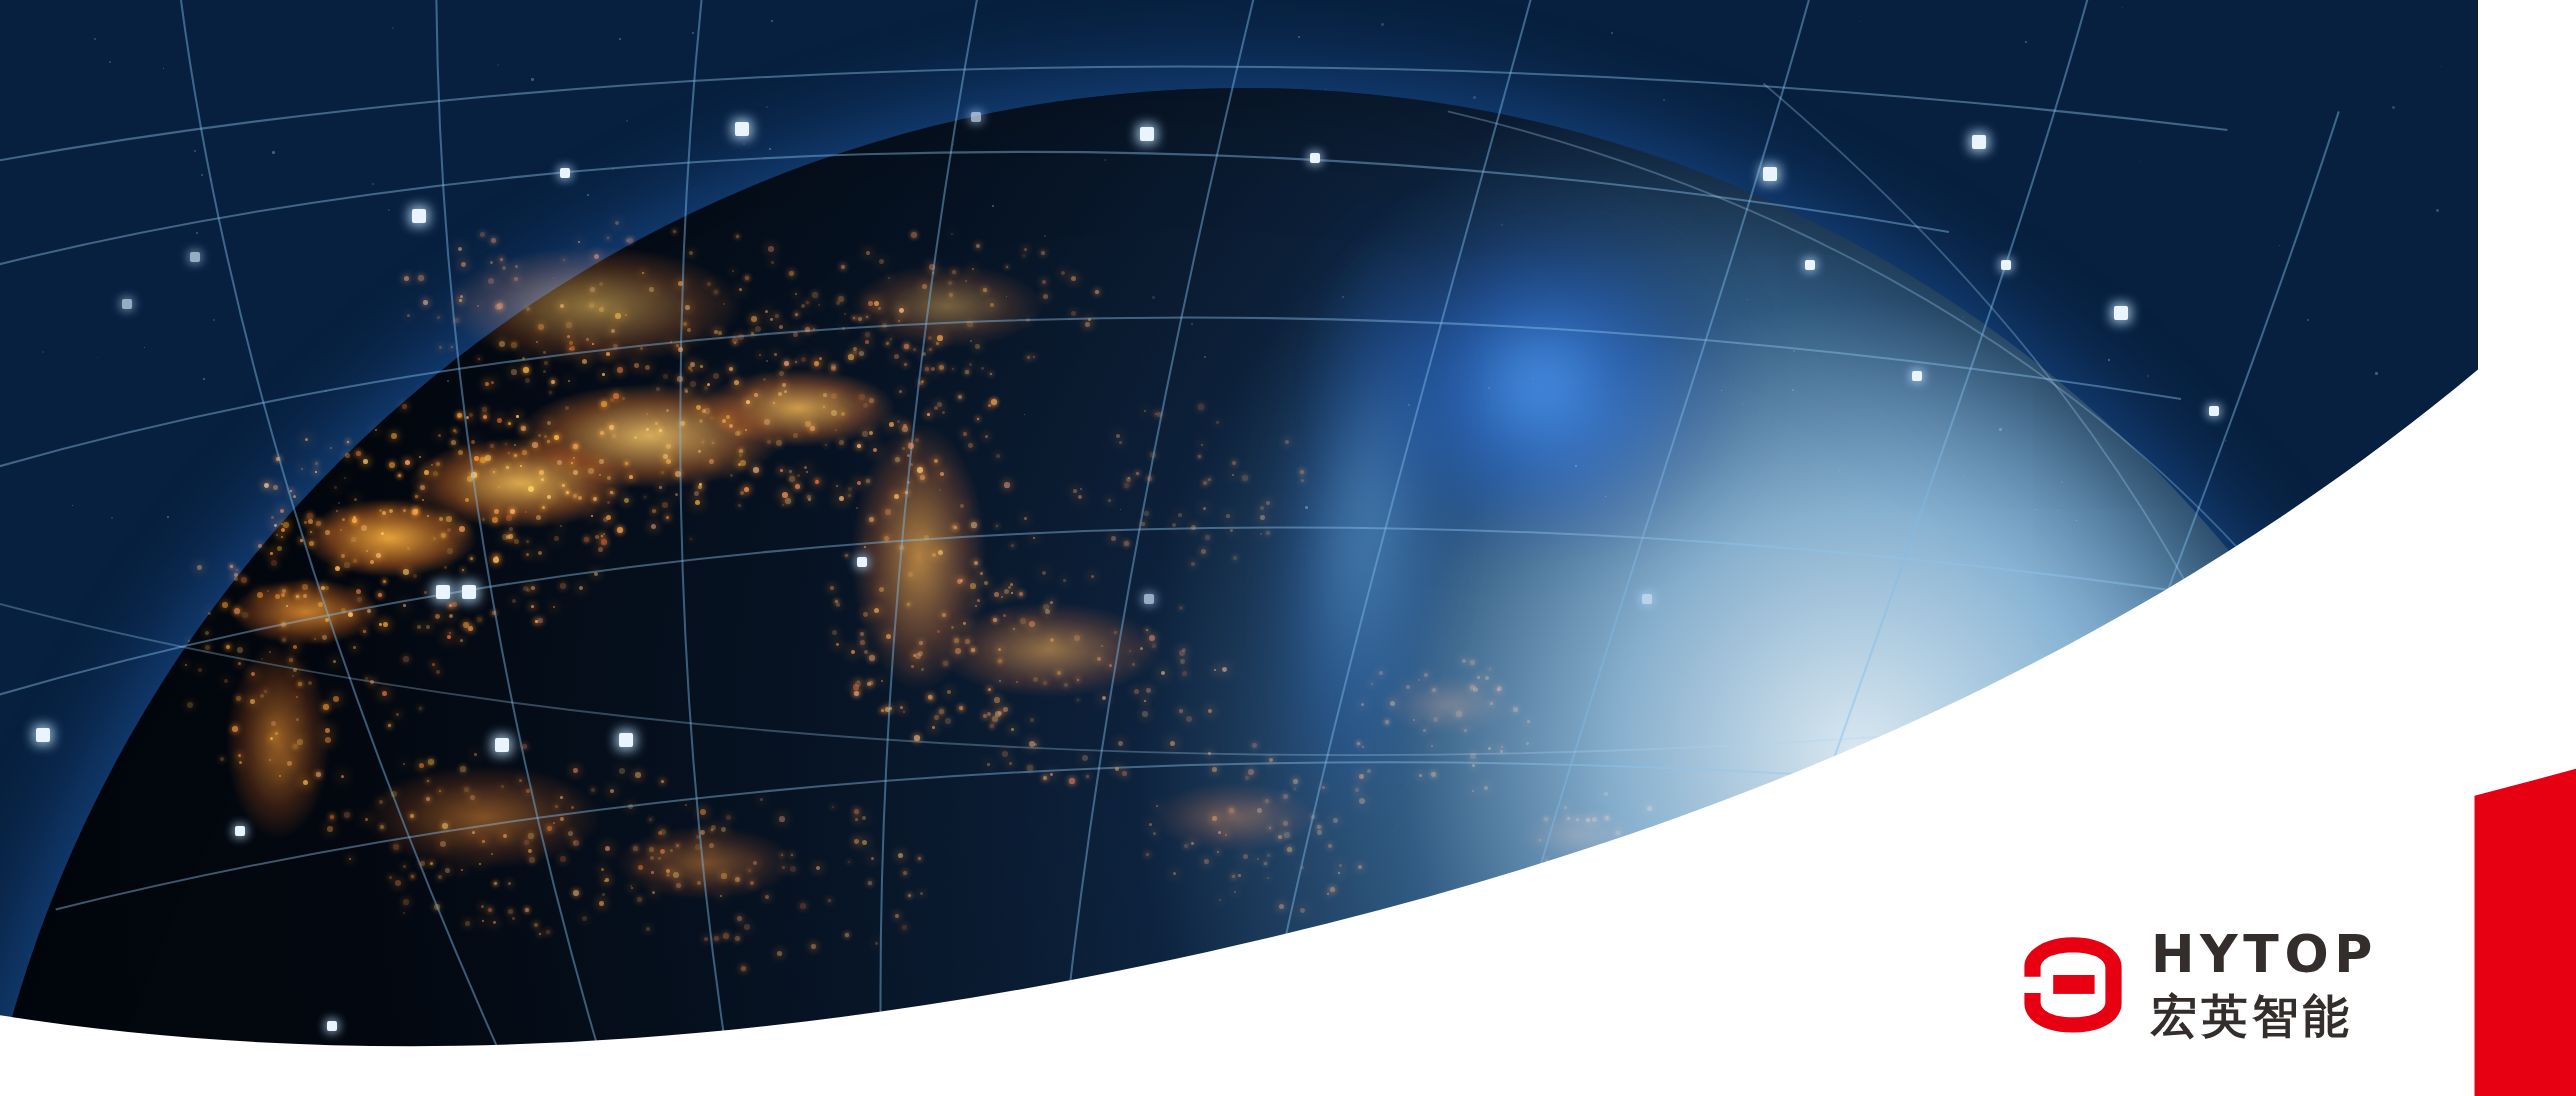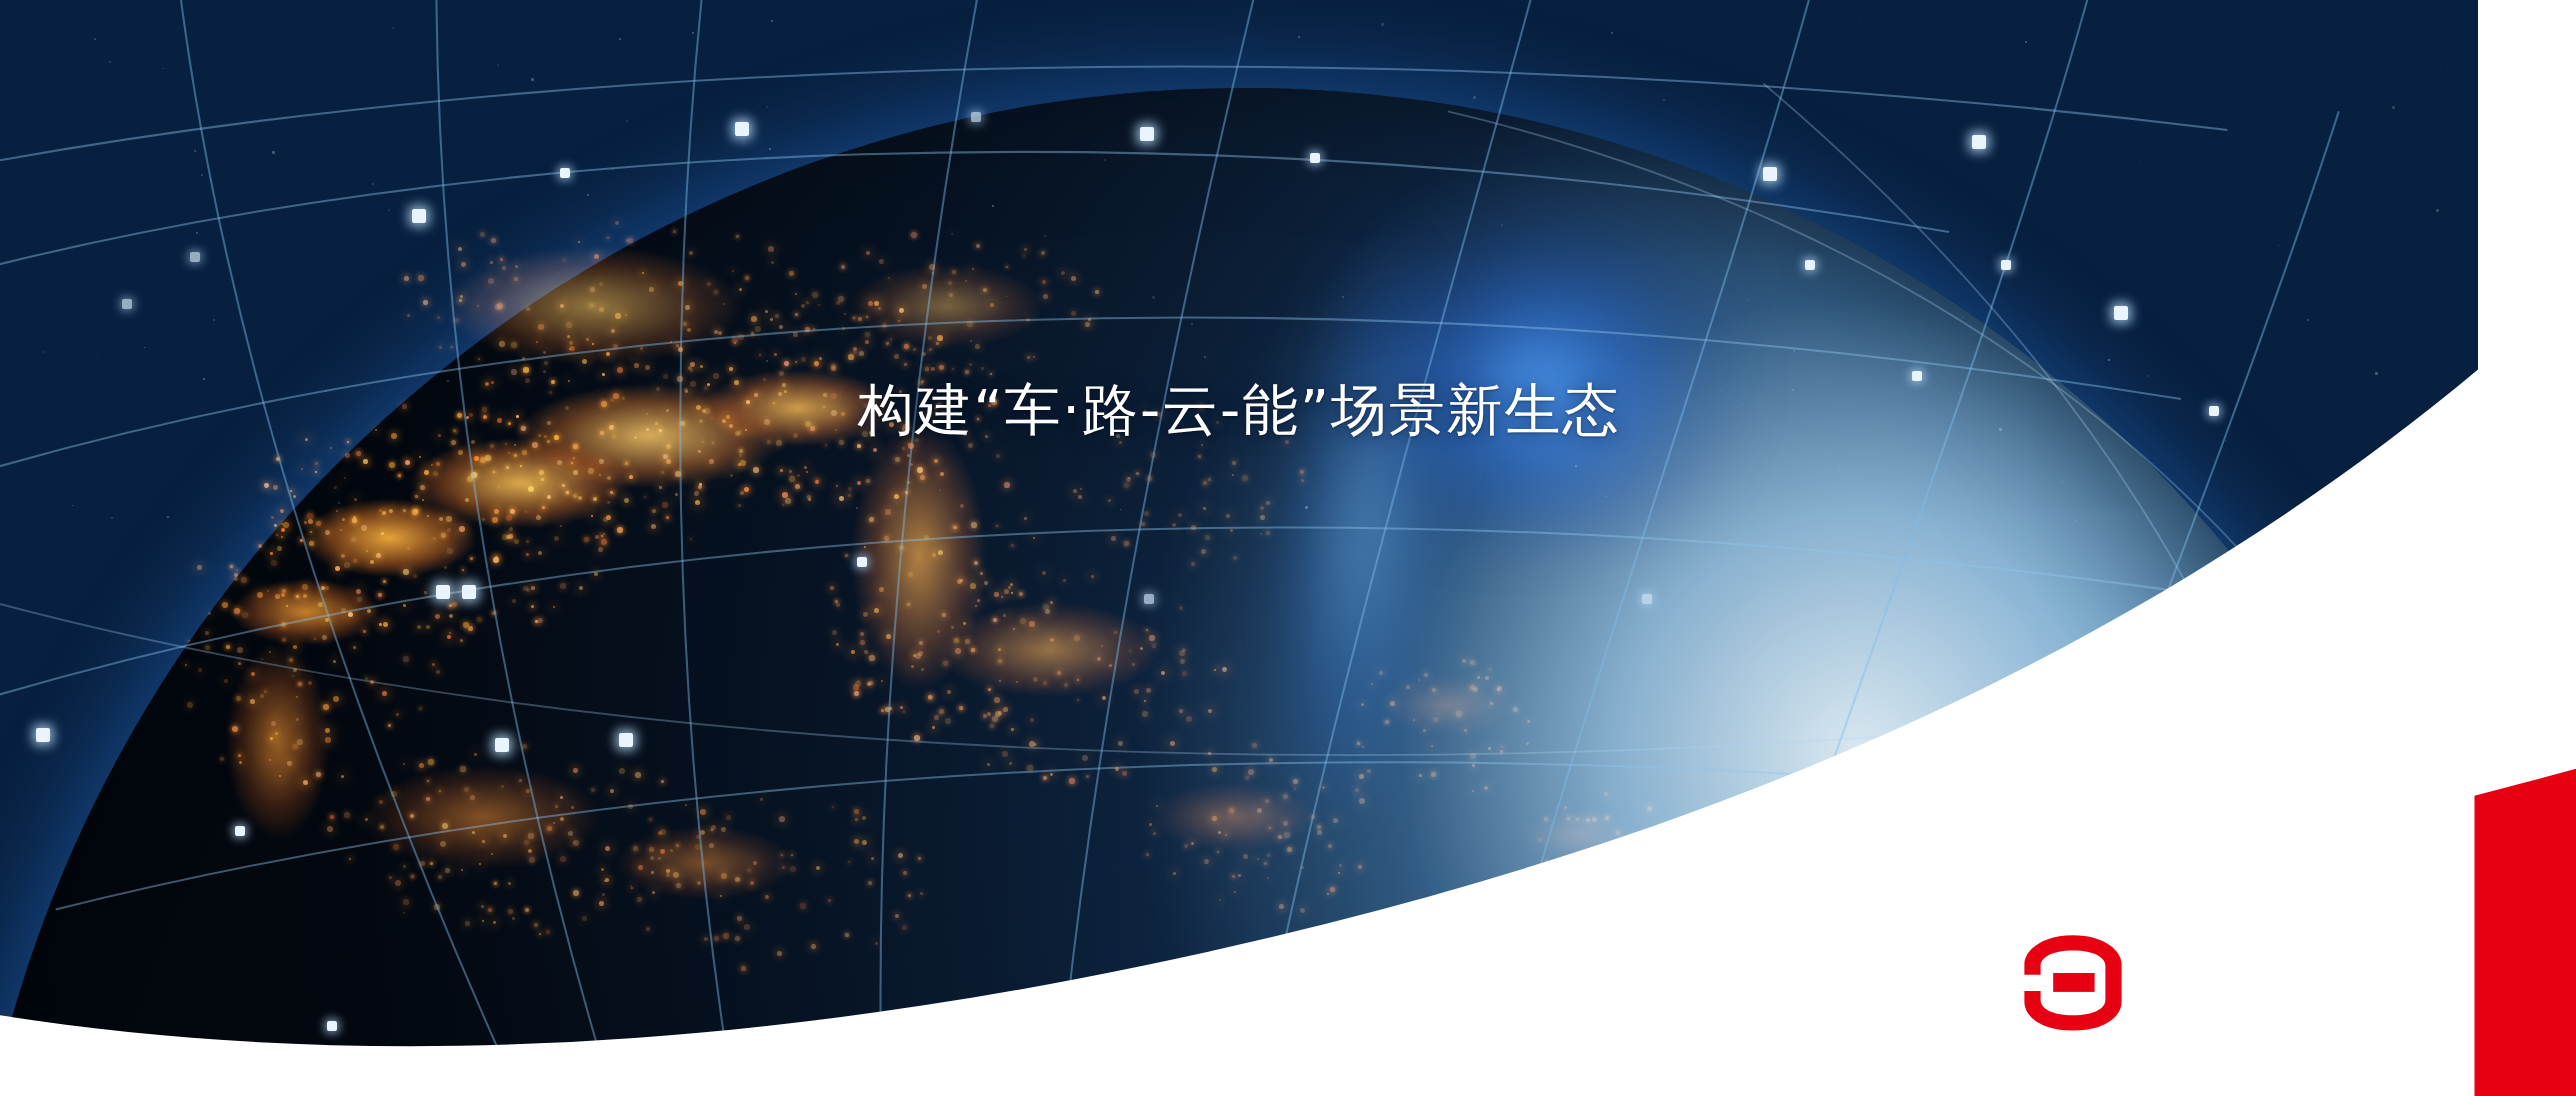--- a/index.html
+++ b/index.html
@@ -1475,21 +1475,20 @@
       <span class="node sm" style="left:857px;  top:557px;"></span>
       <span class="node" style="left:1344px; top:968px;"></span>
       <span class="node" style="left:1561px; top:960px;"></span>
       <span class="node sm" style="left:88px;   top:1044px;"></span>
       <span class="node sm" style="left:327px;  top:1021px;"></span>
       <span class="node sm dim" style="left:1144px; top:594px;"></span>
       <span class="node sm dim" style="left:1642px; top:594px;"></span>
     </div>
 
     <div id="headline">
-      <div id="subtitle">构建“车·路-云-能”场景新生态</div>
     </div>
 
     <svg id="swoosh" viewBox="0 0 2670 1182" preserveAspectRatio="none">
       <path d="M0,1094 C 420,1160 900,1128 1430,995 C 1900,877 2320,690 2670,398 L2670,1182 L0,1182 Z" fill="#ffffff"></path>
     </svg>
 
   </div>
 
   <div id="gutter"></div>
 
@@ -1512,16 +1511,20 @@
         C 36,97 24,89 24,80
         L24,70 L6,70 L6,82
         C 6,98 24,114 60,114
         C 96,114 114,98 114,82
         L114,40
         C 114,26 96,8 60,8 Z"></path>
 
       <rect x="38" y="50" width="46" height="21" fill="#E60012"></rect>
     </svg>
 
+    <div id="logo-text">
+      <div id="logo-en">HYTOP</div>
+      <div id="logo-cn">宏英智能</div>
+    </div>
   </div>
 
 </div>
 
 
 </body></html>

